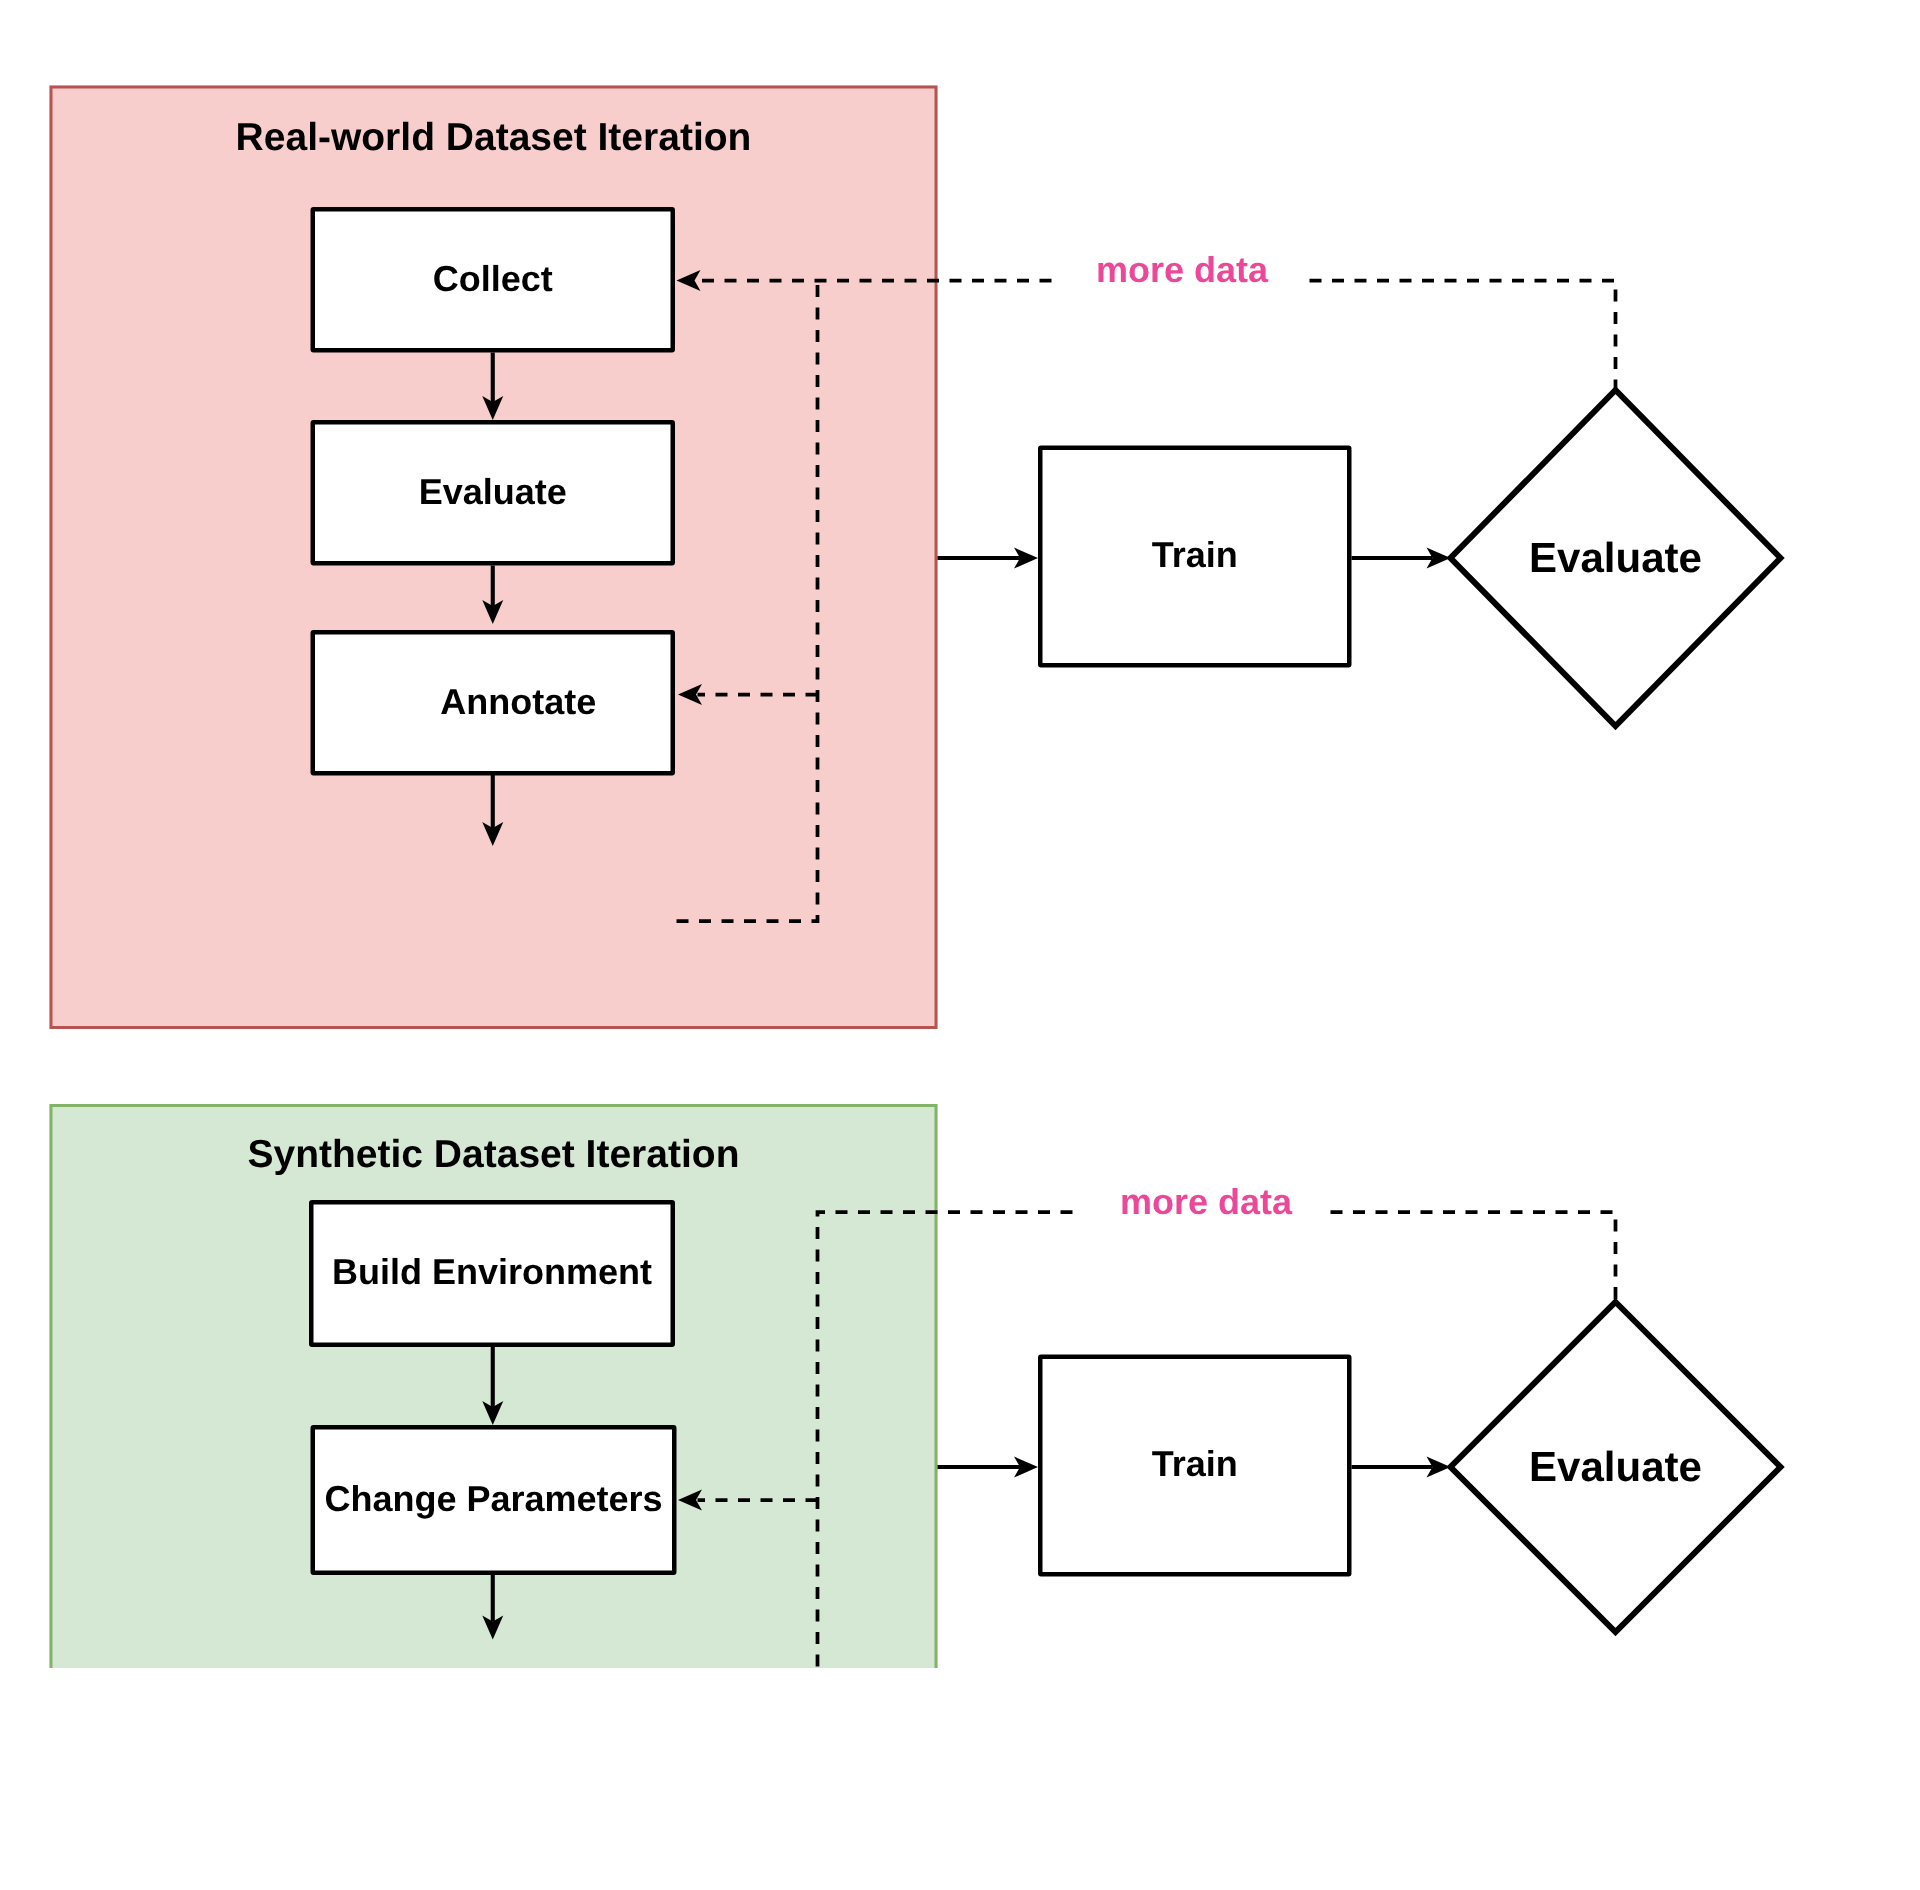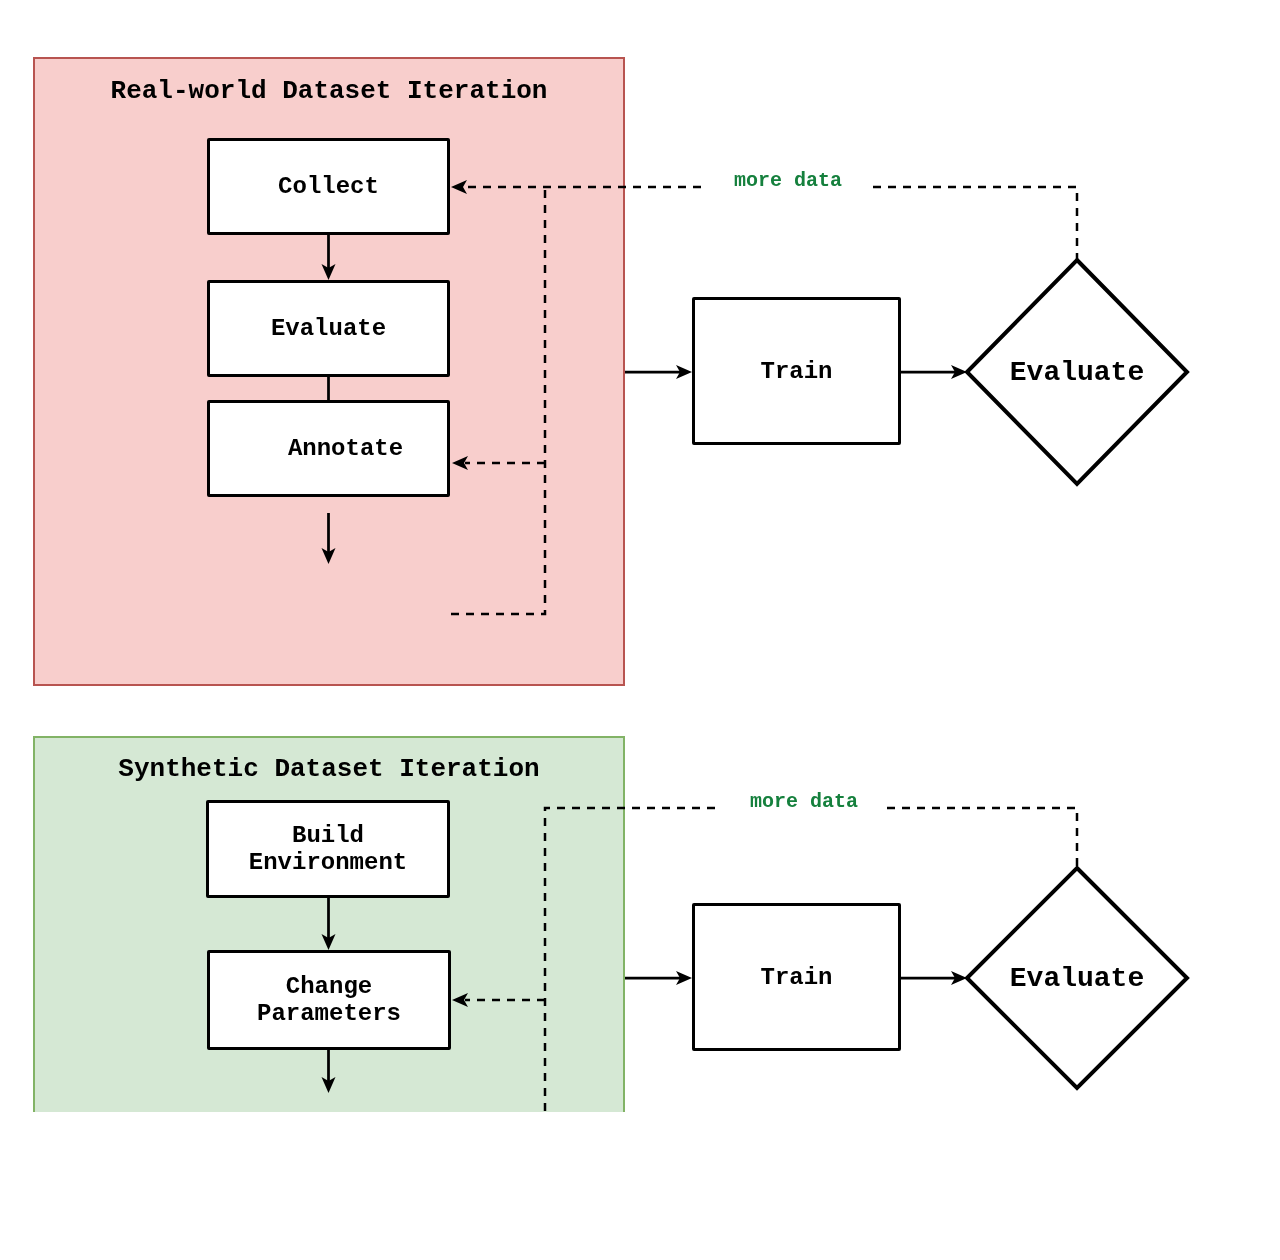--- a/index.html
+++ b/index.html
@@ -1,21 +1,21 @@
 <!DOCTYPE html>
 <html><head>
 <meta charset="utf-8">
 <style>
   html, body { margin: 0; padding: 0; background: #ffffff; }
   .canvas {
     position: relative;
     width: 1280px;
     height: 1112px;
     background: #ffffff;
-    font-family: Liberation Mono, monospace;
+    font-family: Liberation Sans, sans-serif;
     overflow: hidden;
   }
   .group {
     position: absolute;
     box-sizing: border-box;
     border: 2px solid;
   }
   .group.real { background: #f8cecc; border-color: #b85450; }
   .group.synthetic { background: #d5e8d4; border-color: #82b366; }
   .group-title {
@@ -55,23 +55,23 @@
     font-weight: bold;
     color: #000000;
     z-index: 3;
   }
   .edge-label {
     position: absolute;
     width: 164px;
     height: 28px;
     line-height: 28px;
     text-align: center;
-    font-size: 20px;
+    font-size: 24px;
     font-weight: bold;
-    color: #15803d;
+    color: #ec4899;
     background: #ffffff;
     z-index: 4;
   }
 </style>
 </head>
 <body>
 
 <div class="canvas">
 
   <div class="group real" style="left:33px; top:57px; width:592px; height:629px;"></div>
@@ -120,21 +120,21 @@
       <polygon points="1077,868 1187,978 1077,1088 967,978"></polygon>
     </g>
   </svg>
 
   <div class="node" style="left:207px; top:138px; width:243px; height:97px;">
     <span>Collect</span>
   </div>
   <div class="node" style="left:207px; top:280px; width:243px; height:97px;">
     <span>Evaluate</span>
   </div>
-  <div class="node" style="left:207px; top:400px; width:243px; height:97px;padding-left:34px;">
+  <div class="node" style="left:207px; top:420px; width:243px; height:97px;padding-left:34px;">
     <span>Annotate</span>
   </div>
   <div class="node" style="left:692px; top:297px; width:209px; height:148px;">
     <span>Train</span>
   </div>
   <div class="diamond-label" style="left:997px; top:357px;">Evaluate</div>
 
   <div class="node" style="left:206px; top:800px; width:244px; height:98px;">
     <span>Build Environment</span>
   </div>

